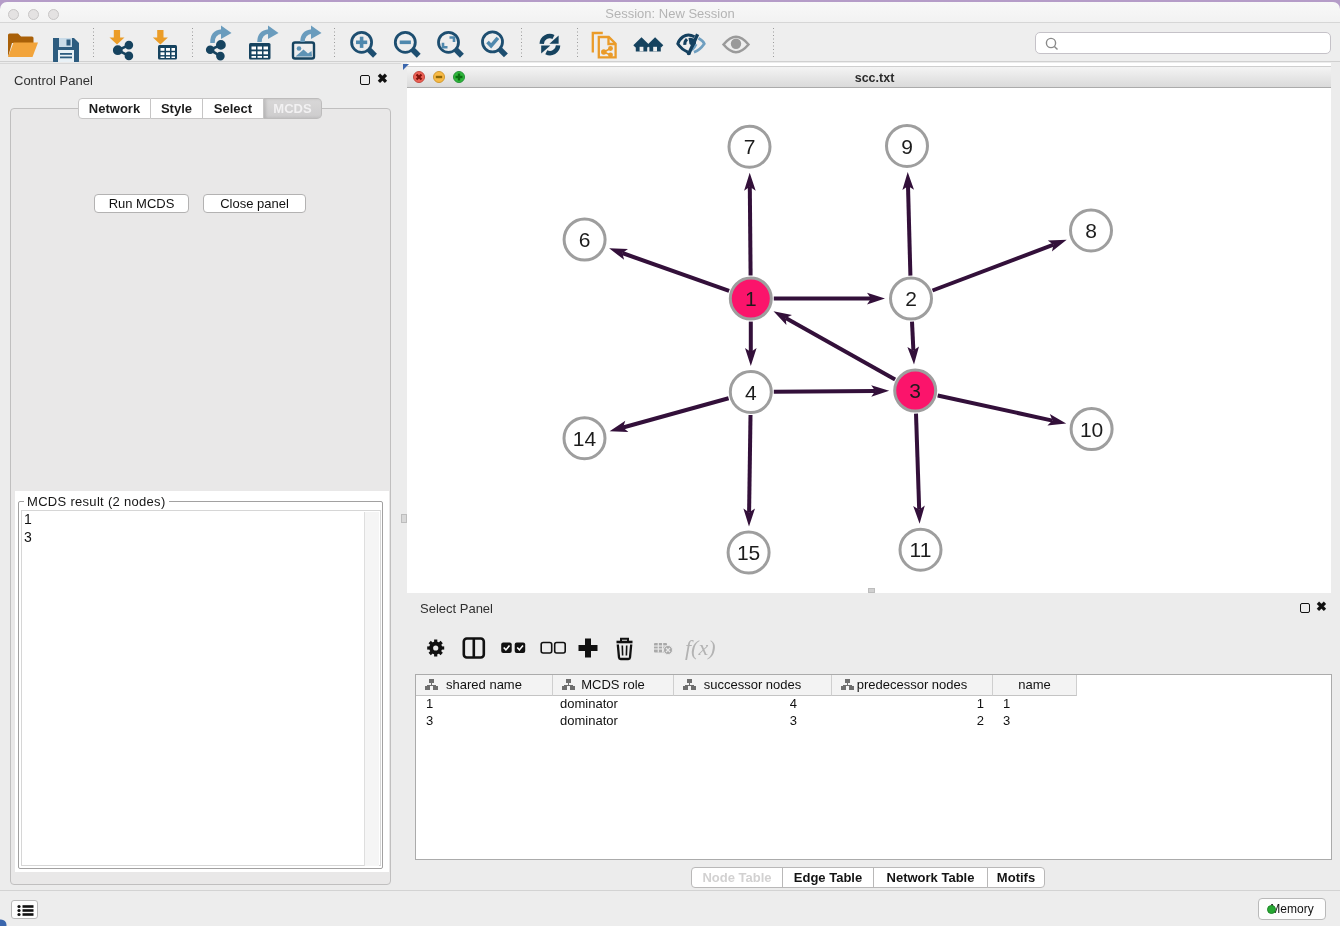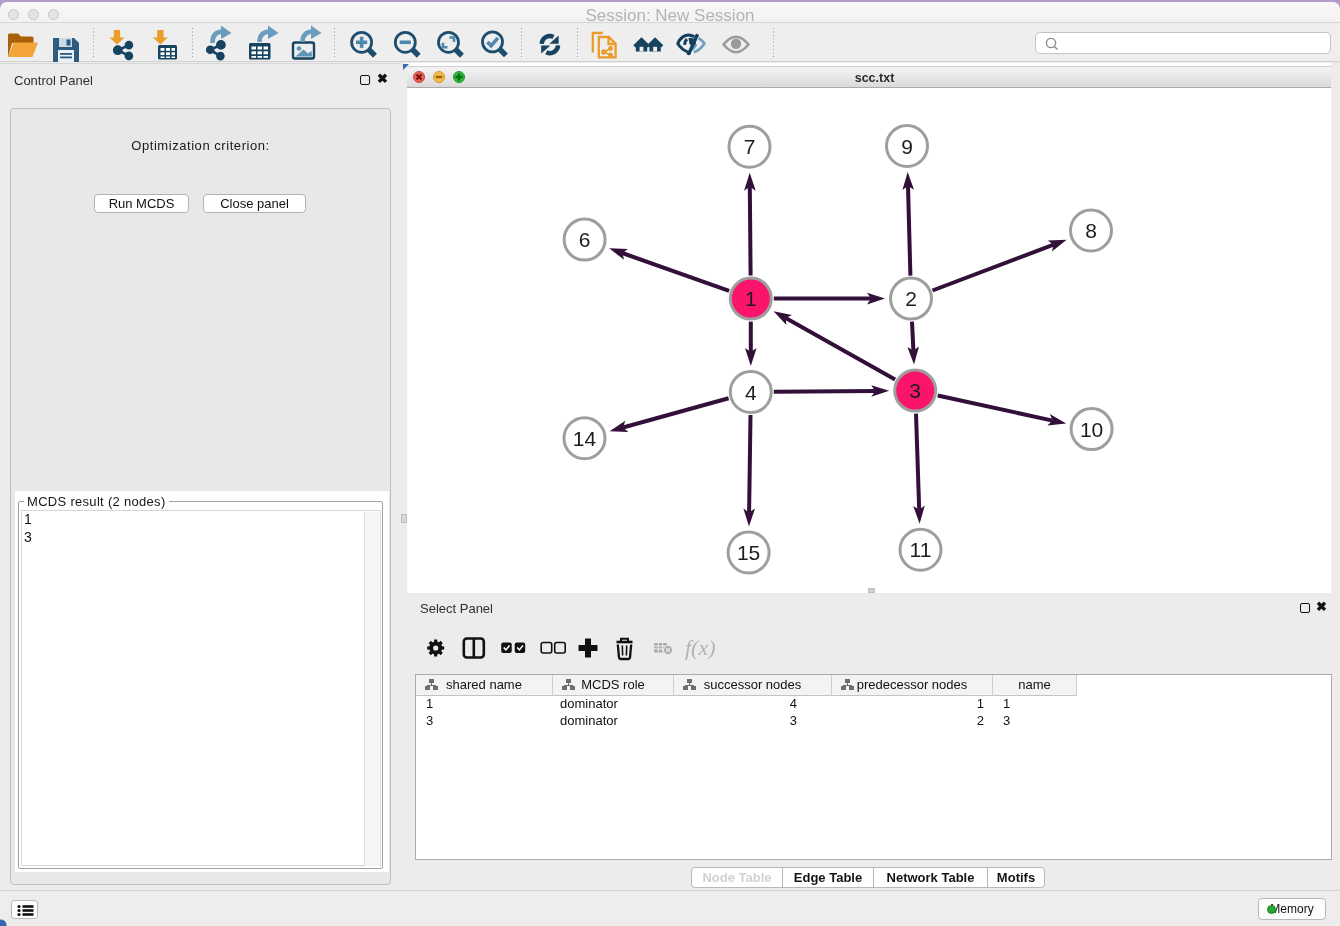--- a/index.html
+++ b/index.html
@@ -5,21 +5,21 @@
 * { margin:0; padding:0; box-sizing:border-box; }
 html,body { width:1340px; height:926px; overflow:hidden; }
 body { font-family:"Liberation Sans", sans-serif; background:#ececec; position:relative; }
 .abs { position:absolute; }
 
 
 #deskstrip { left:0; top:0; width:1340px; height:12px; background:#b59cc8; }
 #titlebar { left:0; top:2px; width:1340px; height:21px; background:linear-gradient(#f8f8f8,#f2f2f2);
   border-radius:7px 7px 0 0; border-bottom:1px solid #d6d6d6; }
 .tl { position:absolute; width:11px; height:11px; border-radius:50%; background:#e4e2e2; border:1px solid #c8c6c6; top:7px; }
-#wintitle { width:100%; text-align:center; top:4px; font-size:17px; color:#b4b4b4; }
+#wintitle { width:100%; text-align:center; top:4px; font-size:13px; color:#b4b4b4; }
 
 #toolbar { left:0; top:23px; width:1340px; height:39px; background:#eeeeee; border-bottom:1px solid #d0d0d0; }
 #searchbox { left:1035px; top:9px; width:296px; height:22px; background:#fff; border:1px solid #c5c2c8; border-radius:5px; }
 
 
 #cpanel { left:0; top:63px; width:401px; height:827px; background:#ececec; border-top:1px solid #d8d8d8; }
 #cphead { left:14px; top:9px; font-size:13px; color:#303030; }
 #cpfloat { left:360px; top:11px; width:10px; height:10px; border:1.5px solid #111; border-radius:2px; }
 #cpclose { left:377px; top:7px; font-size:13px; color:#111; font-weight:bold; }
 #tabpane { left:10px; top:44px; width:381px; height:777px; background:#e9e8e8; border:1px solid #c0bfbf; border-radius:4px; }
@@ -235,21 +235,26 @@
     </svg>
   </div>
 </div>
 
 <div class="abs" id="cpanel">
   <div class="abs" id="cphead">Control Panel</div>
   <div class="abs" id="cpfloat"></div>
   <div class="abs" id="cpclose">✖</div>
   <div class="abs" id="tabpane"></div>
   <div class="abs" style="left:15px; top:427px; width:374px; height:381px; background:#fff;"></div>
-  <div class="abs" id="optlabel">Optimization criterion:</div>
+  <div class="abs" id="tabs">
+    <div class="tab" style="width:73px">Network</div>
+    <div class="tab" style="width:52px">Style</div>
+    <div class="tab" style="width:61px">Select</div>
+    <div class="tab sel" style="width:58px">MCDS</div>
+  </div>
   <div class="btn" style="left:94px; top:130px; width:95px;">Run MCDS</div>
   <div class="btn" style="left:203px; top:130px; width:103px;">Close panel</div>
   <div class="abs" id="fieldset"></div>
   <div class="abs" id="fslabel">MCDS result (2 nodes)</div>
   <div class="abs" id="fsinner">
     <div class="vals">1<br>3</div>
     <div id="fsscroll"></div>
   </div>
 </div>
 

